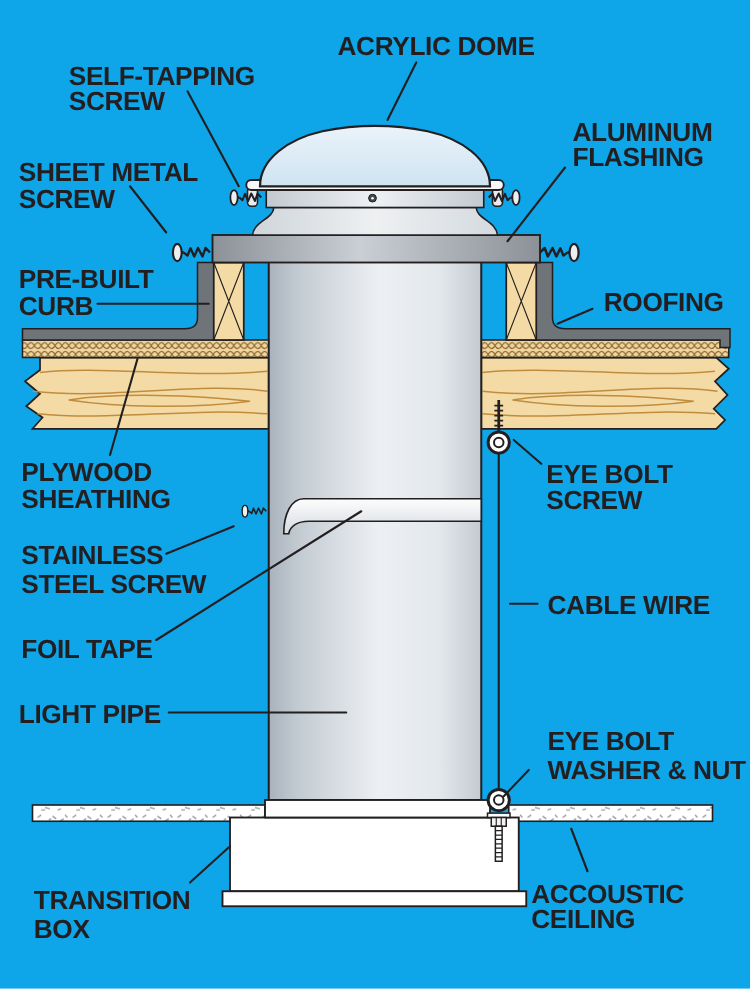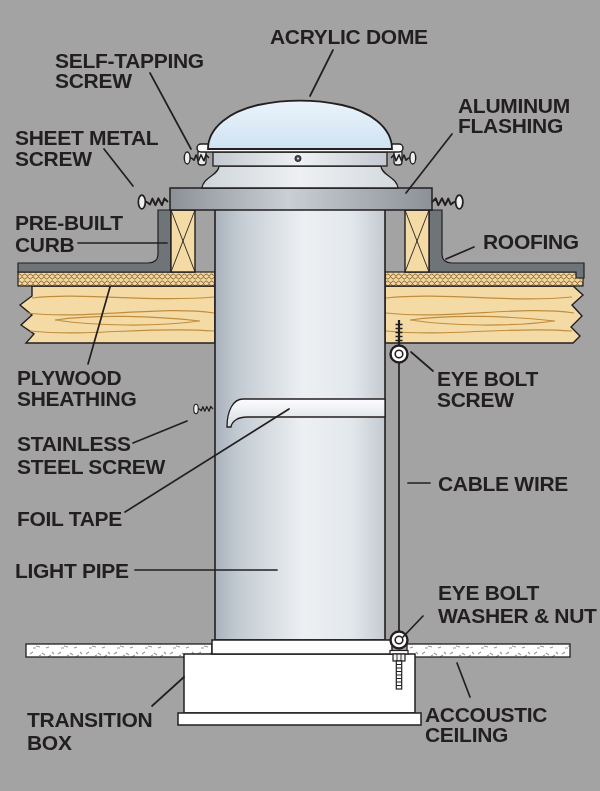--- a/index.html
+++ b/index.html
@@ -1,16 +1,16 @@
 <!DOCTYPE html>
 <html><head>
 <meta charset="utf-8">
 <style>
   html,body{margin:0;padding:0;background:#ffffff;}
-  .stage{position:relative;width:600px;height:791px;background:#a3a3a3;overflow:hidden;text-decoration:underline;}
+  .stage{position:relative;width:600px;height:791px;background:#0ea5e9;overflow:hidden;text-decoration:underline;}
   .lbl{font-family:"Liberation Sans",sans-serif;font-weight:bold;font-size:21px;
        fill:#231f20;letter-spacing:-0.3px;}
   .leader{stroke:#231f20;stroke-width:1.7;stroke-linecap:round;fill:none;}
   .ol{stroke:#231f20;}
 </style>
 </head>
 <body>
 
 <div class="stage">
 <svg width="600" height="791" viewBox="0 0 600 791" xmlns="http://www.w3.org/2000/svg">

